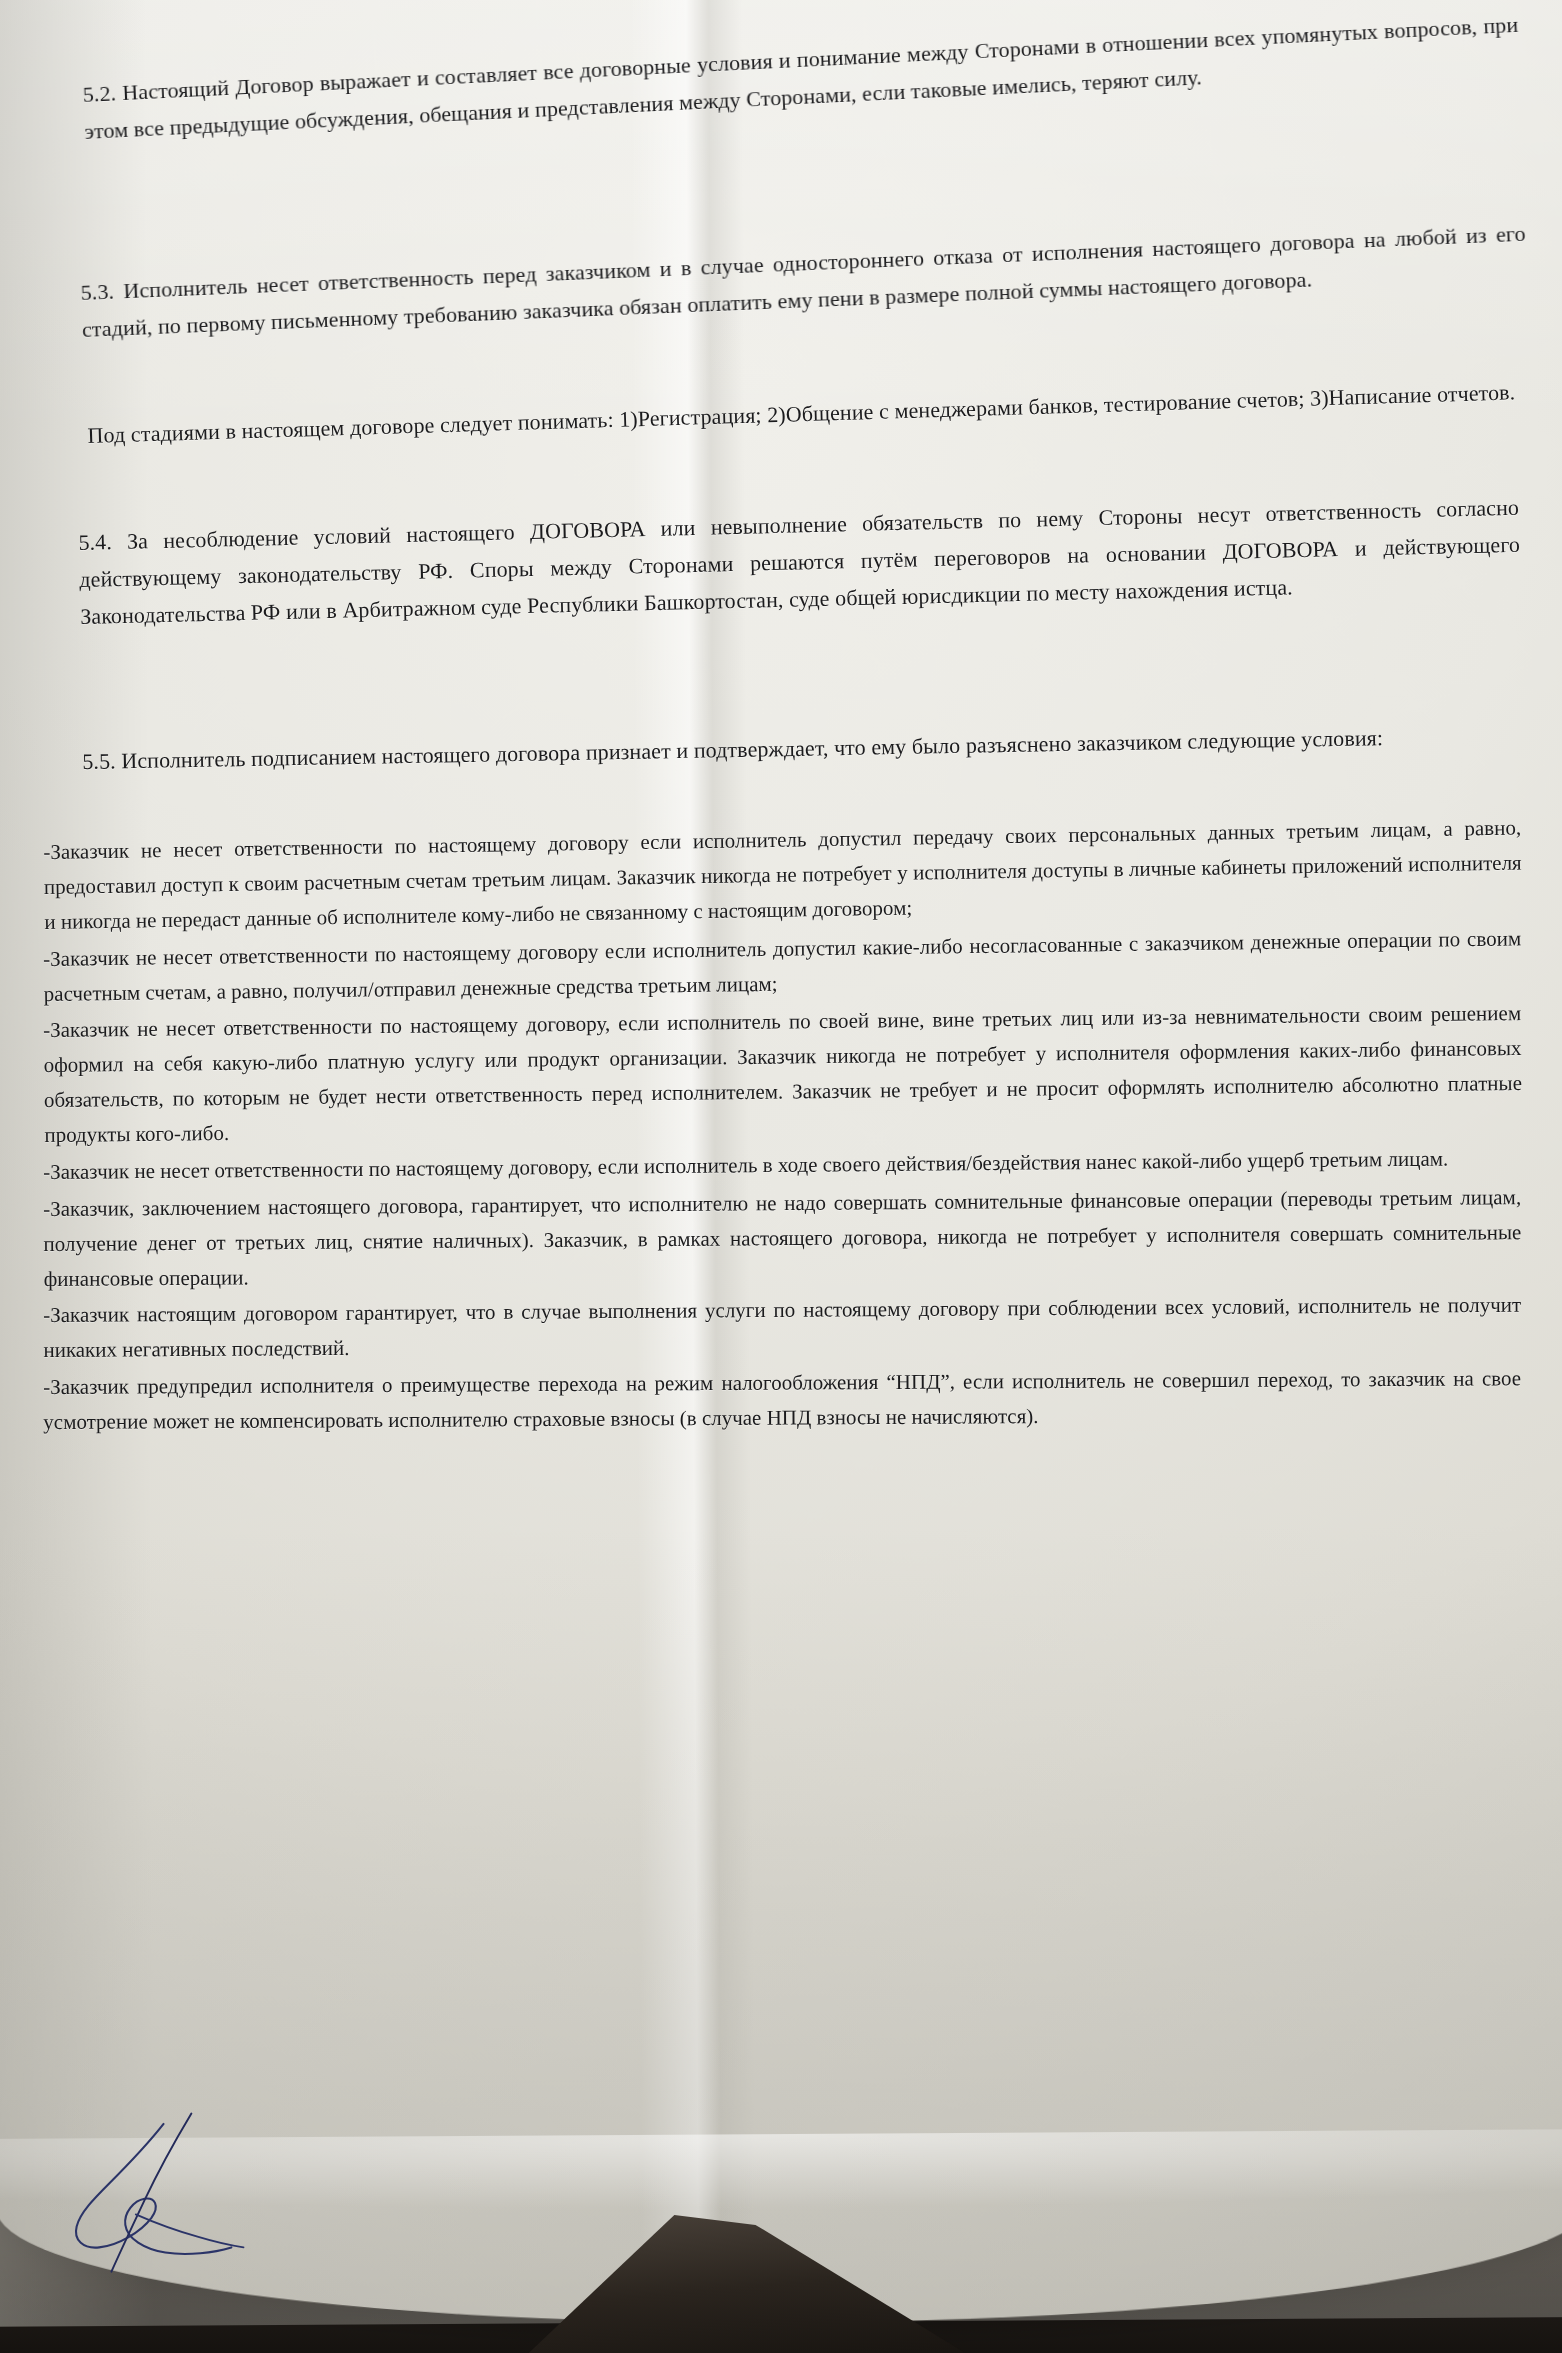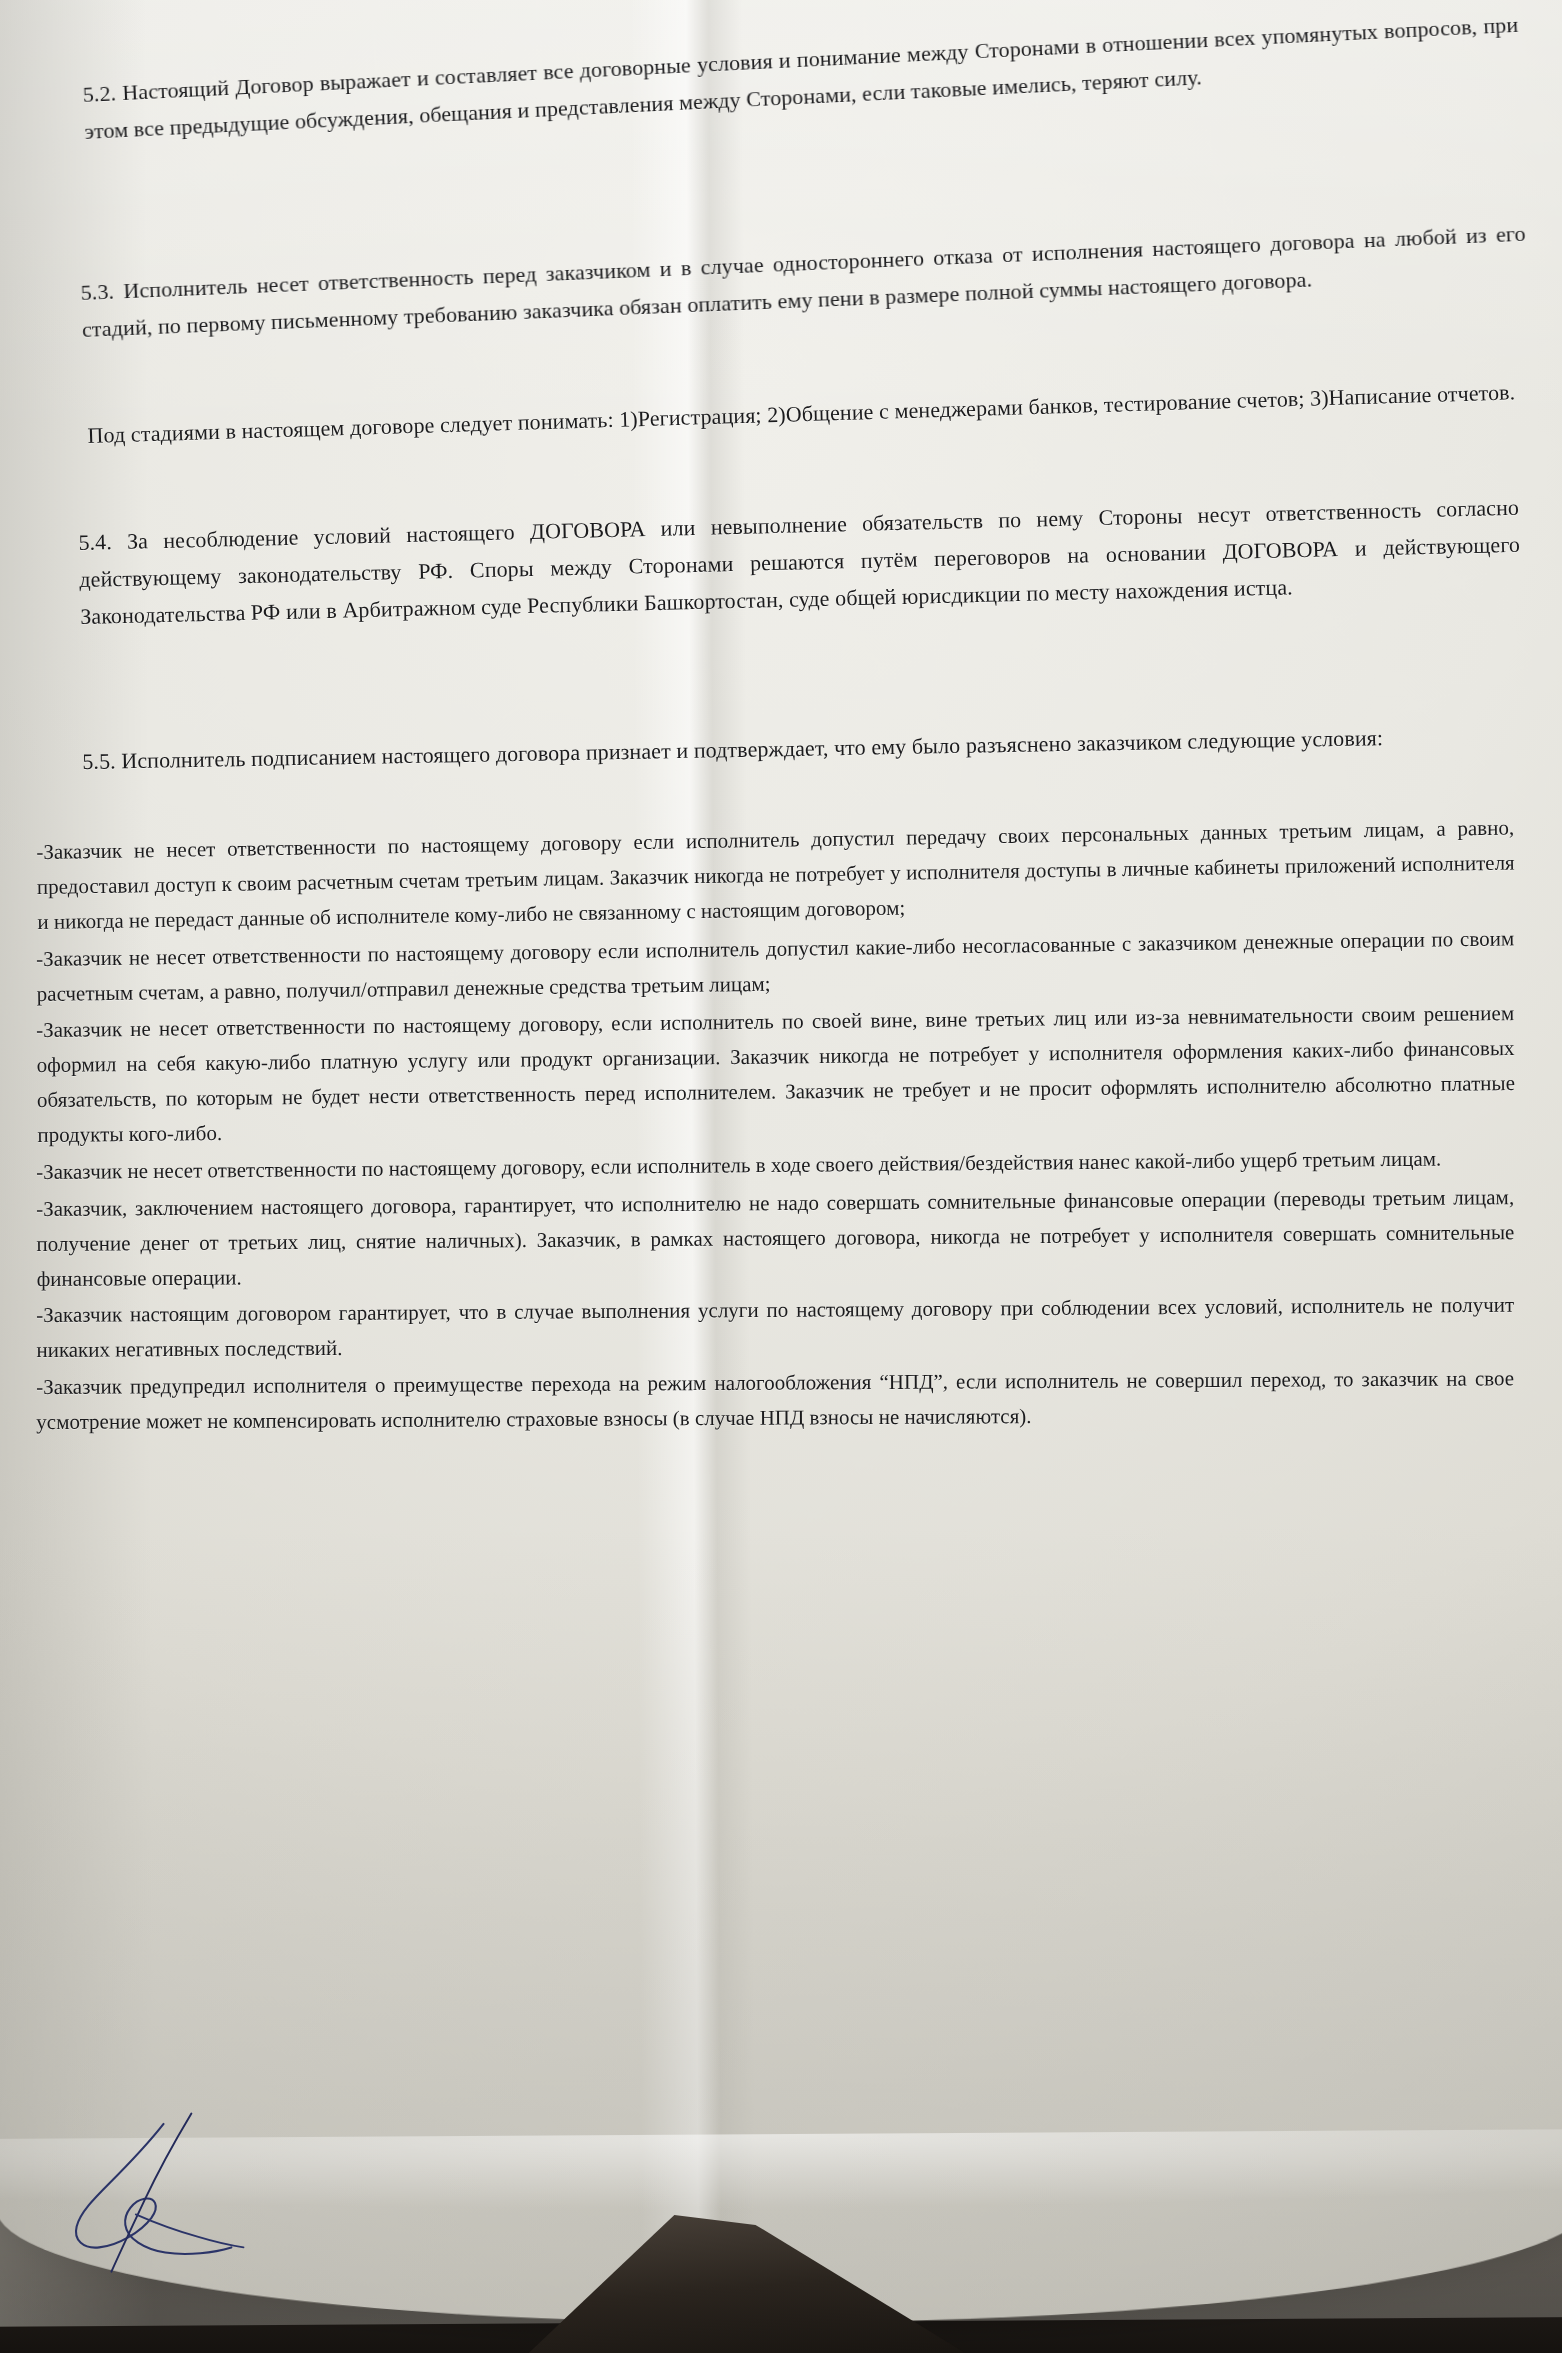--- a/index.html
+++ b/index.html
@@ -109,21 +109,21 @@
   .sk5 { transform: rotate(-1.05deg); transform-origin: 0 0; }
 
   .p52  { left: 82px;  top: 54px;  width: 1437px; }
   .p53  { left: 80px;  top: 252px; width: 1446px; }
   .pstg { left: 87px; top: 395px; width: 1433px; }
   .p54  { left: 78px;  top: 502px; width: 1441px; }
   .p55  { left: 82px;  top: 721px; width: 1433px; }
 
   .bullets {
     position: absolute;
-    left: 36px;
+    left: 43px;
     top: 835px;
     width: 1478px;
   }
   .bullet {
     color: #1b1b1d;
     font-size: 21px;
     line-height: 35px;
     text-align: justify;
     text-justify: inter-word;
     margin: 0 0 1.7px 0;

